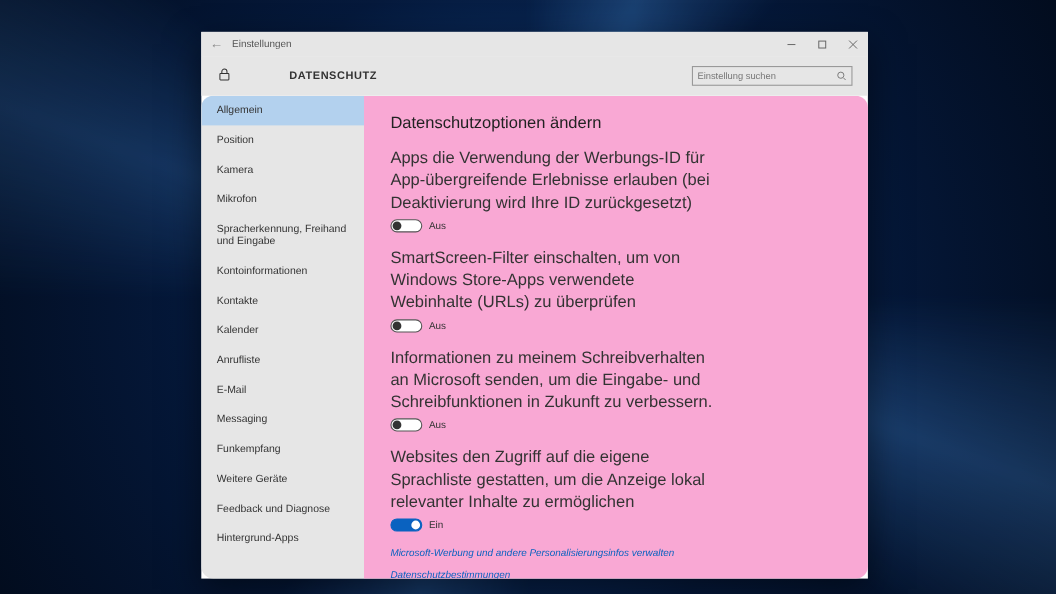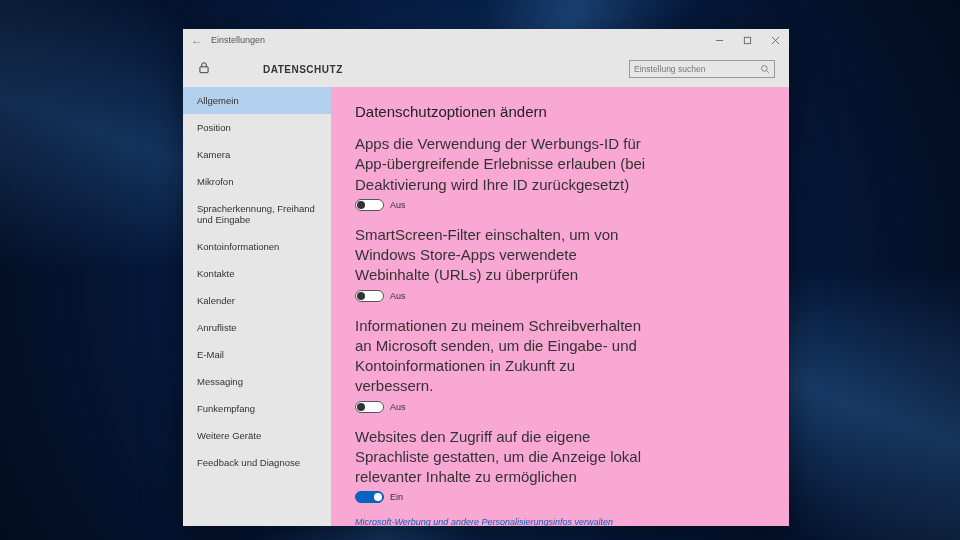--- a/index.html
+++ b/index.html
@@ -64,21 +64,21 @@
     border: 1px solid #999;
     background: #e6e6e6;
     display:flex; align-items:center;
     padding: 0 4px;
     color:#777;
     font-size: 8.5px;
   }
   .header .search span { flex:1; }
   .header .search svg { width:10px; height:10px; }
 
-  .body { flex:1; display:flex; overflow:hidden; }
+  .body { flex:1; display:flex; overflow:hidden;border-radius:11px; }
 
   
   .sidebar {
     width: 148px;
     background: #e6e6e6;
     overflow-y: auto;
     padding-top: 0;
   }
   .sidebar .item {
     padding: 8px 14px;
@@ -172,20 +172,21 @@
         <div class="item">Spracherkennung, Freihand und Eingabe</div>
         <div class="item">Kontoinformationen</div>
         <div class="item">Kontakte</div>
         <div class="item">Kalender</div>
         <div class="item">Anrufliste</div>
         <div class="item">E-Mail</div>
         <div class="item">Messaging</div>
         <div class="item">Funkempfang</div>
         <div class="item">Weitere Geräte</div>
         <div class="item">Feedback und Diagnose</div>
+        <div class="item">Hintergrund-Apps</div>
       </div>
     <div class="main">
       <h1>Datenschutzoptionen ändern</h1>
       <div id="options">
           <div class="opt">
             <div class="desc">Apps die Verwendung der Werbungs-ID für App-übergreifende Erlebnisse erlauben (bei Deaktivierung wird Ihre ID zurückgesetzt)</div>
             <div class="toggle">
               <div class="track off">
                 <div class="knob"></div>
               </div>
@@ -195,21 +196,21 @@
           <div class="opt">
             <div class="desc">SmartScreen-Filter einschalten, um von Windows Store-Apps verwendete Webinhalte (URLs) zu überprüfen</div>
             <div class="toggle">
               <div class="track off">
                 <div class="knob"></div>
               </div>
               <div class="state">Aus</div>
             </div>
           </div>
           <div class="opt">
-            <div class="desc">Informationen zu meinem Schreibverhalten an Microsoft senden, um die Eingabe- und Kontoinformationen in Zukunft zu verbessern.</div>
+            <div class="desc">Informationen zu meinem Schreibverhalten an Microsoft senden, um die Eingabe- und Schreibfunktionen in Zukunft zu verbessern.</div>
             <div class="toggle">
               <div class="track off">
                 <div class="knob"></div>
               </div>
               <div class="state">Aus</div>
             </div>
           </div>
           <div class="opt">
             <div class="desc">Websites den Zugriff auf die eigene Sprachliste gestatten, um die Anzeige lokal relevanter Inhalte zu ermöglichen</div>
             <div class="toggle">

